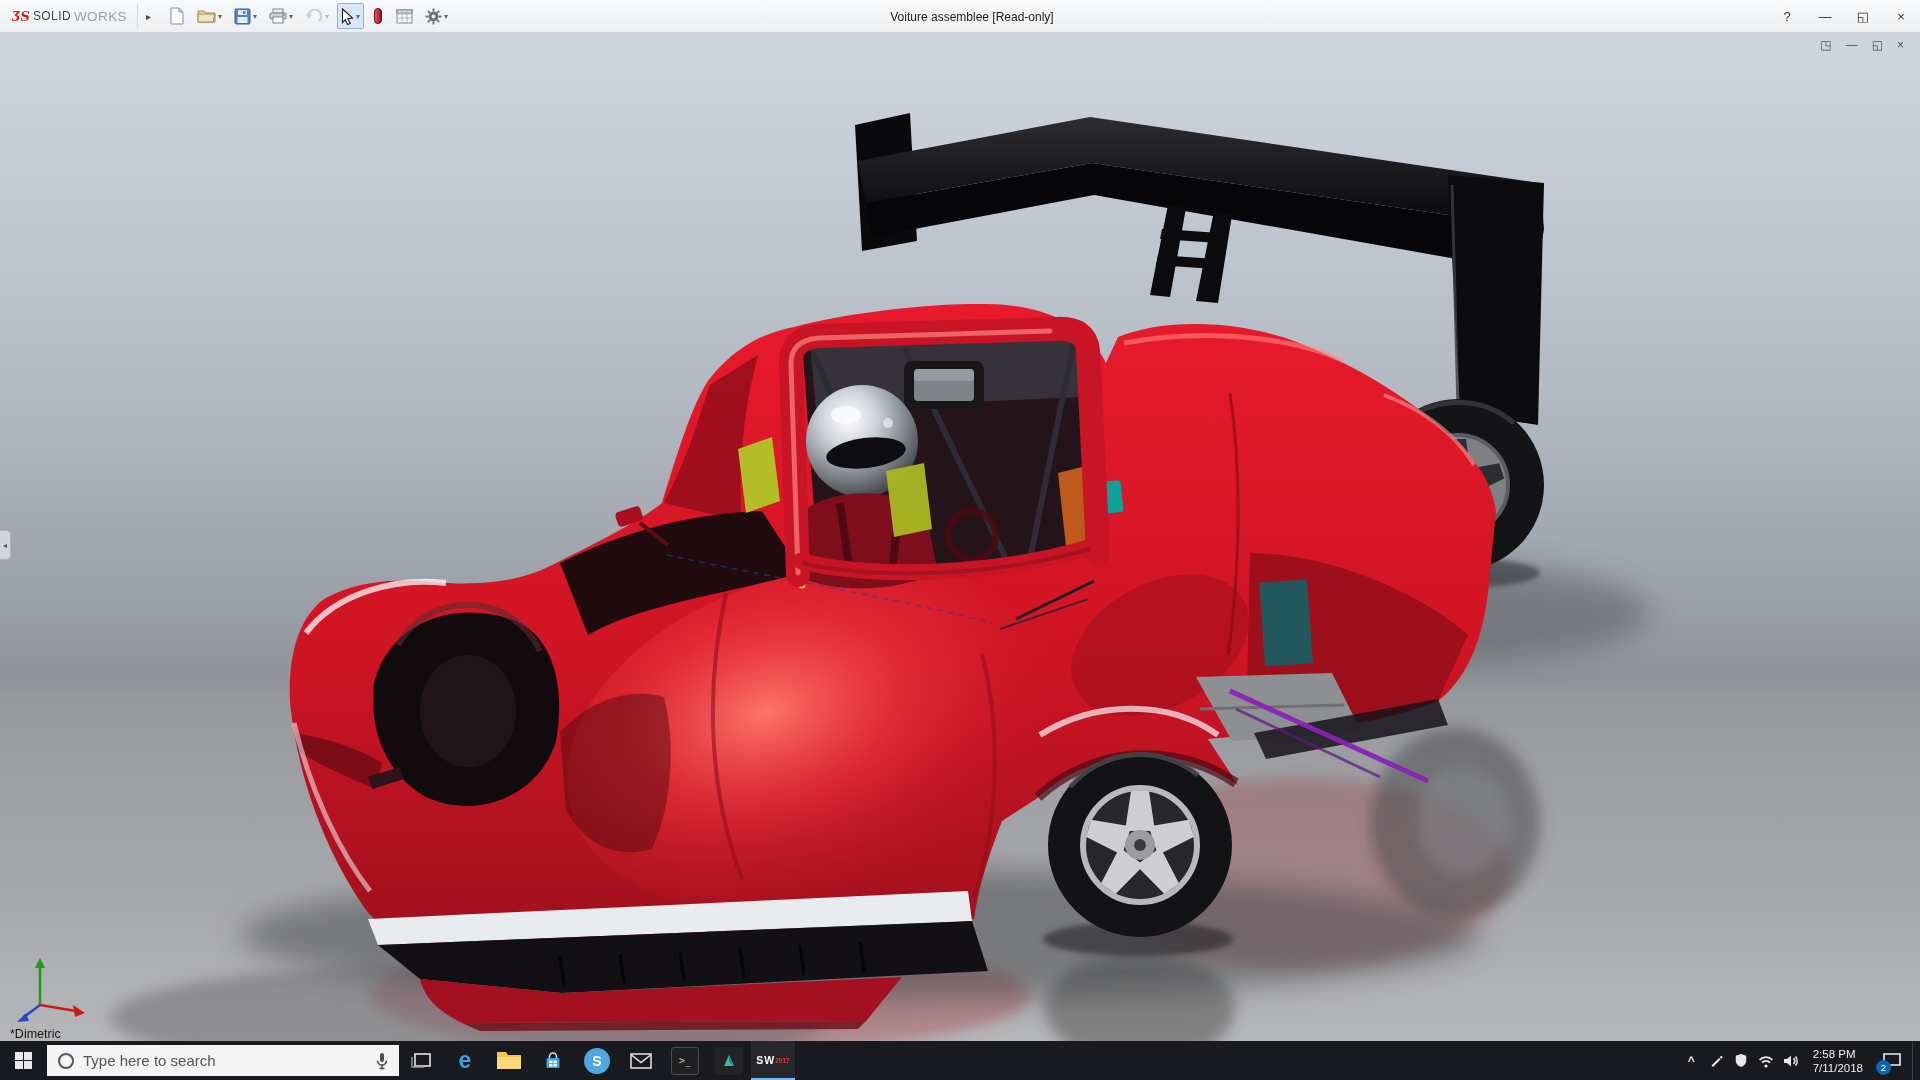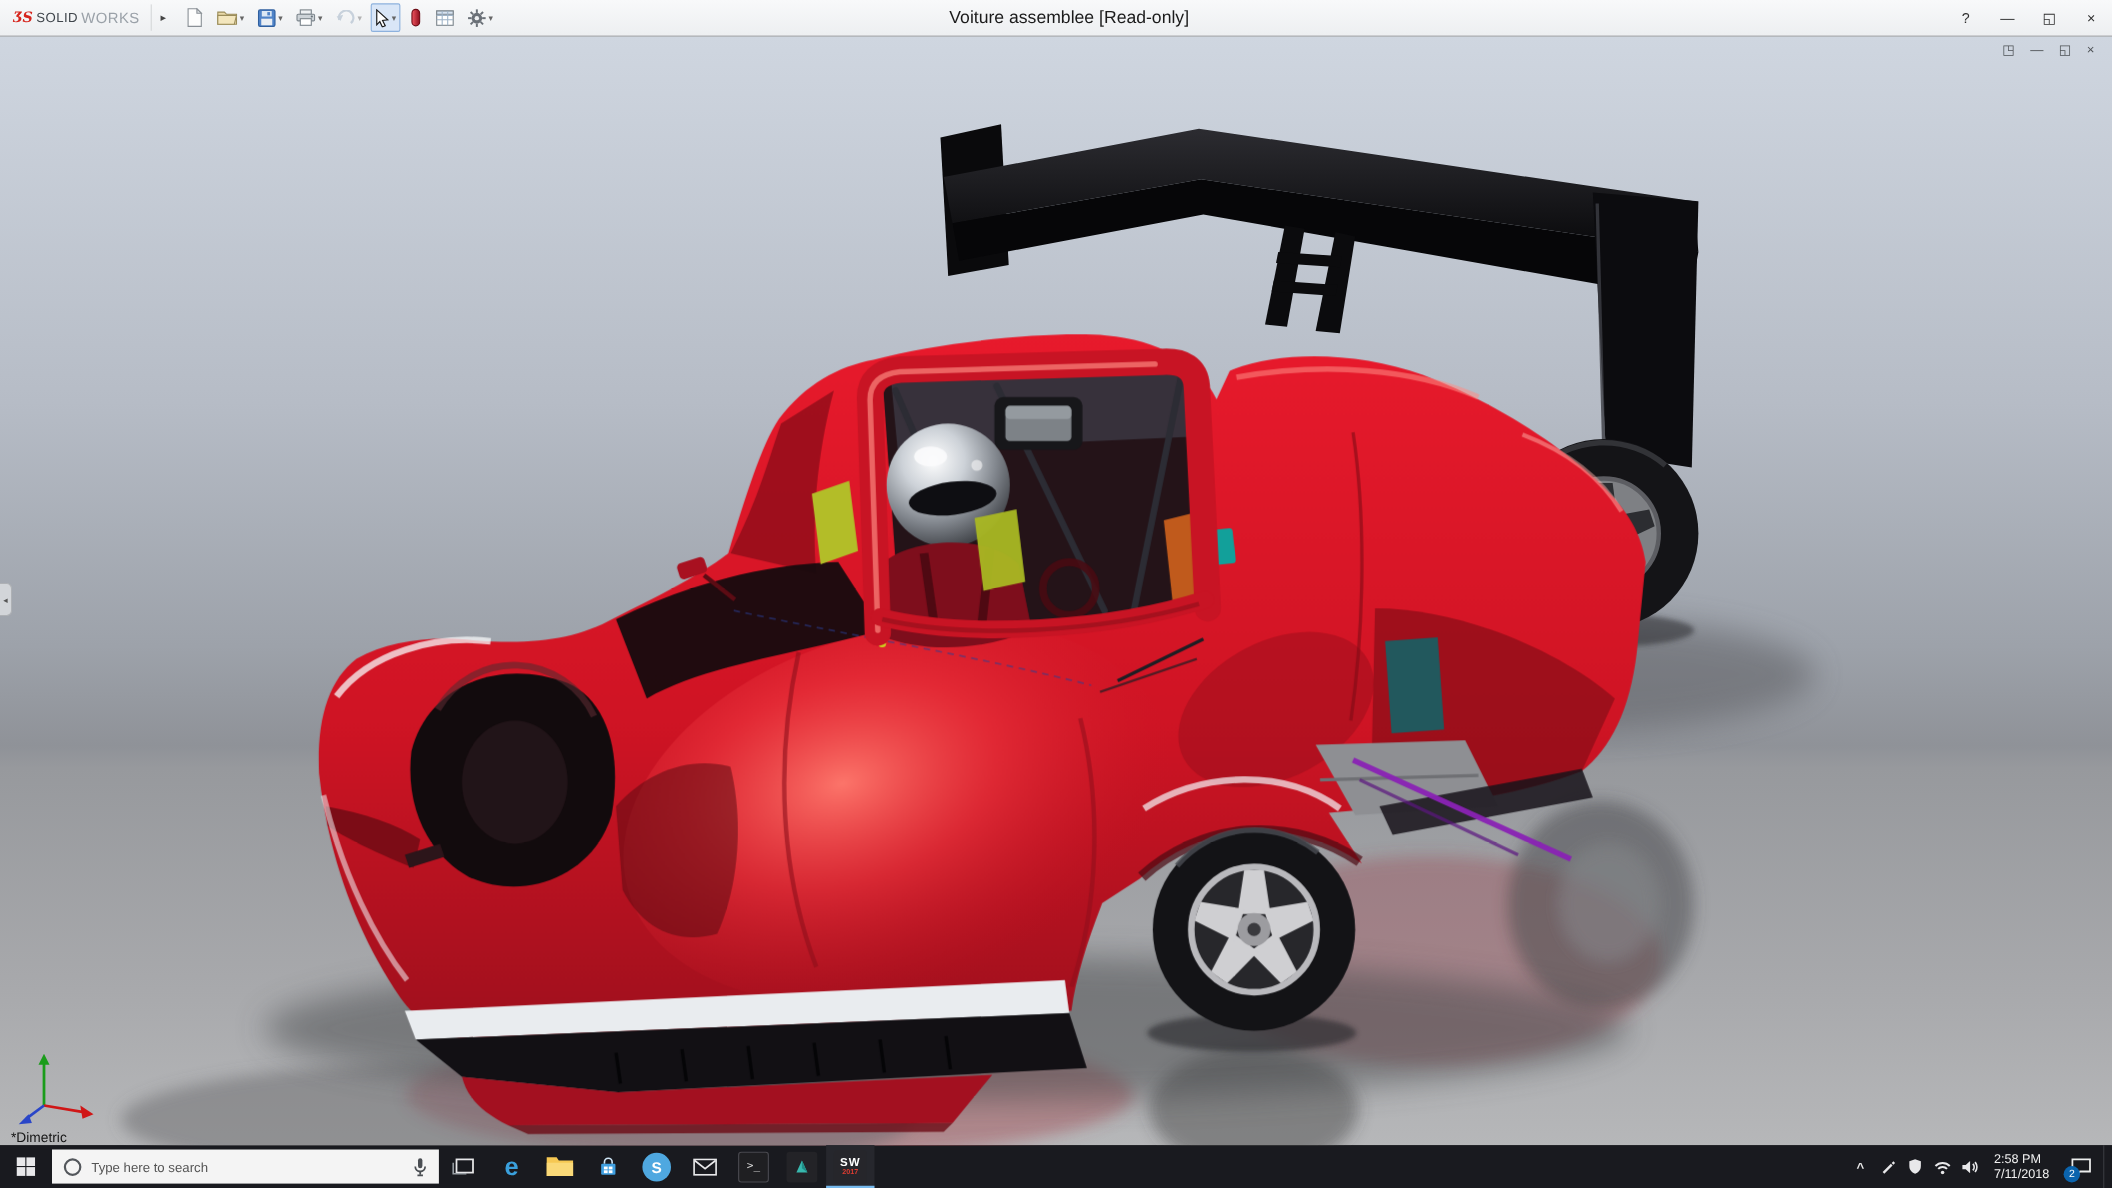--- a/index.html
+++ b/index.html
@@ -12,46 +12,46 @@
   .brand-ds{font-family:"DejaVu Serif",serif;color:#d6241c;font-weight:700;font-style:italic;font-size:13px}
   .brand-solid{font-size:12px;font-weight:400;color:#3f454b;letter-spacing:.4px}
   .brand-works{font-size:13.5px;font-weight:400;color:#9aa1a8;letter-spacing:.4px}
   .flyout{width:22px;height:24px;background:none;border:none;border-left:1px solid #d5d7d9;font-size:10px;color:#444;display:flex;align-items:center;justify-content:center;margin:0 6px 0 2px;cursor:pointer}
   .tb{display:flex;align-items:center;gap:4px}
   .tb-btn{display:flex;align-items:center;height:26px;padding:0 3px;background:none;border:1px solid transparent;cursor:pointer}
   .tb-btn svg{display:block}
   .caret{font-size:8px;color:#666;margin-left:2px}
   .tb-btn.active{background:#d9e6f7;border:1px solid #8db1dd;border-radius:2px}
   .tb-btn.disabled{opacity:.45}
-  .doc-title{position:absolute;left:444px;right:420px;top:0;height:33px;display:flex;align-items:center;justify-content:center;font-size:16px;color:#1b1b1b;pointer-events:none}
+  .doc-title{position:absolute;left:444px;right:420px;top:0;height:33px;display:flex;align-items:center;justify-content:center;font-size:12px;color:#1b1b1b;pointer-events:none}
   .winctl{margin-left:auto;display:flex;align-items:stretch;height:33px}
   .winbtn{width:38px;display:flex;align-items:center;justify-content:center;font-size:13px;color:#2e2e2e;background:none;border:none;cursor:pointer}
 
   
   #viewport{position:absolute;top:33px;left:0;right:0;bottom:39px;overflow:hidden}
   #scene{position:absolute;inset:0;width:100%;height:100%;display:block}
   .doc-controls{position:absolute;top:5px;right:16px;display:flex;gap:14px;z-index:5}
   .doc-ctl{font-size:12px;color:#4e5256;background:none;border:none;cursor:pointer}
   .panel-tab{position:absolute;left:0;top:497px;width:11px;height:30px;background:#d2d5d9;border:1px solid #aeb1b5;border-left:none;border-radius:0 5px 5px 0;font-size:8px;color:#555;display:flex;align-items:center;justify-content:center;z-index:5;cursor:pointer}
   .view-label{position:absolute;left:10px;bottom:0;font-size:12.5px;font-weight:400;color:#151515;z-index:5}
   .triad{position:absolute;left:12px;bottom:16px;z-index:5}
 
   
   .taskbar{position:absolute;left:0;right:0;bottom:0;height:39px;background:#191a1f;display:flex;align-items:center;color:#e8e8e8;z-index:40}
   .start{width:47px;height:100%;display:flex;align-items:center;justify-content:center;background:none;border:none;cursor:pointer}
   .search{width:352px;height:31px;background:#f4f4f4;display:flex;align-items:center;gap:8px;padding:0 10px}
-  .search input{flex:1;border:0;background:transparent;outline:0;font-size:12px;color:#222;font-family:inherit;min-width:0}
+  .search input{flex:1;border:0;background:transparent;outline:0;font-size:15px;color:#222;font-family:inherit;min-width:0}
   .search input::placeholder{color:#545454}
   .app-btn{width:44px;height:100%;display:flex;align-items:center;justify-content:center;background:none;border:none;position:relative;cursor:pointer}
   .app-btn.active{background:#26272d;box-shadow:inset 0 -2px 0 #76b9ed}
   .edge-e{font-size:23px;font-weight:700;color:#3aa0dc}
   .skype-icon{width:26px;height:26px;border-radius:50%;background:#4fa8e0;color:#fff;font-weight:700;font-size:14px;display:flex;align-items:center;justify-content:center}
   .cmd-icon{width:28px;height:28px;background:#1f1f22;border:1px solid #4a4a50;border-radius:3px;color:#dcdcdc;font-family:"DejaVu Sans Mono",monospace;font-size:10px;display:flex;align-items:center;justify-content:center}
   .edraw-icon{width:28px;height:28px;background:#232327;border-radius:3px;display:flex;align-items:center;justify-content:center}
-  .sw-icon{width:30px;height:30px;background:#26262b;border-radius:3px;display:flex;flex-direction:column;align-items:center;justify-content:center;line-height:1}
+  .sw-icon{width:30px;height:30px;background:#26262b;border-radius:3px;display:flex;flex-direction:row;align-items:center;justify-content:center;line-height:1}
   .sw-top{font-size:10.5px;font-weight:700;color:#fff;letter-spacing:1px}
   .sw-sub{font-size:6.5px;font-weight:700;color:#e03c31;margin-top:1px}
   .tray{margin-left:auto;display:flex;align-items:center;height:100%}
   .tray-btn{width:25px;height:100%;display:flex;align-items:center;justify-content:center;background:none;border:none;color:#e8e8e8;cursor:pointer}
   .chevron{font-size:12px;font-weight:700;color:#e8e8e8}
   .clock{display:flex;flex-direction:column;align-items:flex-start;justify-content:center;font-size:11.5px;line-height:14px;color:#f0f0f0;padding:0 9px;cursor:pointer;background:none;border:none;font-family:Liberation Sans, sans-serif}
   .action-center{width:40px;height:100%;position:relative;display:flex;align-items:center;justify-content:center;background:none;border:none;cursor:pointer}
   .badge{position:absolute;left:4px;bottom:5px;min-width:15px;height:15px;border-radius:8px;background:#0b64ad;color:#fff;font-size:9.5px;display:flex;align-items:center;justify-content:center;padding:0 3px}
   .show-desktop{width:8px;height:100%;border:none;border-left:1px solid #3a3b40;background:none;cursor:pointer}
 </style>

